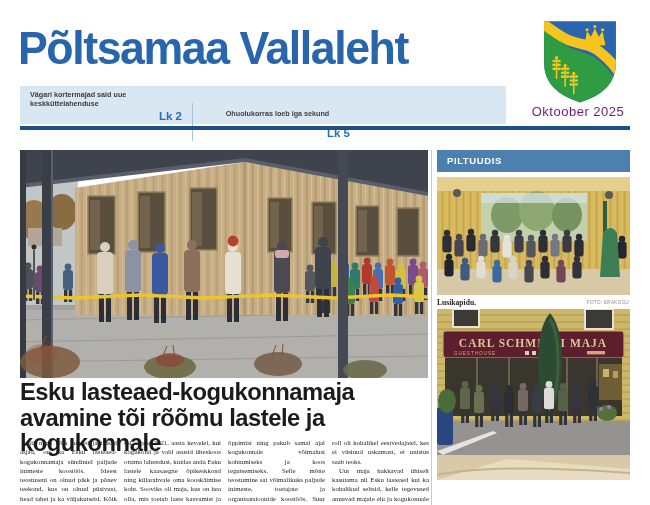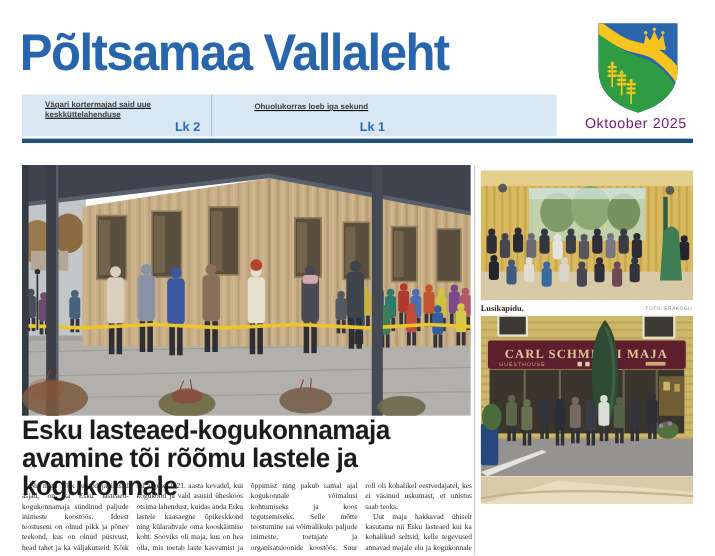--- a/index.html
+++ b/index.html
@@ -8,22 +8,22 @@
   
   #masthead-title{position:absolute;left:18px;top:16px;width:500px;height:66px;
       font-size:47px;font-weight:700;color:#2766ad;letter-spacing:-1.5px;line-height:64px;
       transform:scaleX(.95);transform-origin:left center;white-space:nowrap;}
   #issue-date{position:absolute;left:522px;top:104px;width:112px;text-align:center;
       font-size:13px;font-weight:500;color:#701a75;letter-spacing:.5px;}
   #crest{position:absolute;left:530px;top:18px;width:100px;height:86px;}
   
   #teaser-bar{position:absolute;left:20px;top:86px;width:486px;height:38px;background:#d9e7f3;
       display:flex;}
-  .teaser-cell{position:relative;height:100%;box-sizing:border-box;padding:5px 8px 0 21px;text-decoration:underline;}
-  .teaser-cell + .teaser-cell{border-left:1px solid #a6c2db;}
+  .teaser-cell{position:relative;height:100%;box-sizing:border-box;padding:5px 8px 0 10px;}
+  .teaser-cell + .teaser-cell{border-left:1px solid #a6c2db;margin-top:17px;}
   .teaser-text{font-size:7.2px;line-height:8.6px;font-weight:600;color:#3d3d3d;}
   .teaser-cell.center .teaser-text{text-align:center;padding-top:2px;}
   .teaser-page{position:absolute;right:10px;bottom:2px;font-size:11.5px;font-weight:700;color:#2b6cb2;text-align:right;}
   #masthead-rule{position:absolute;left:20px;top:126px;width:610px;height:4px;background:#1d5080;}
   
   #main-photo{position:absolute;left:20px;top:150px;width:408px;height:228px;overflow:hidden;}
   #headline{position:absolute;left:20px;top:379px;width:412px;
       font-size:24.5px;line-height:25.5px;font-weight:700;color:#1b1b1b;letter-spacing:-.5px;
       transform:scaleX(.97);transform-origin:left top;}
   #body-copy{position:absolute;left:20px;top:438px;width:409px;height:67px;overflow:hidden;
@@ -88,21 +88,21 @@
   </svg>
   <div id="issue-date">Oktoober 2025</div>
 
   <div id="teaser-bar">
     <div class="teaser-cell" style="width:172px">
       <div class="teaser-text">Vägari kortermajad said uue keskküttelahenduse</div>
       <div class="teaser-page">Lk 2</div>
     </div>
     <div class="teaser-cell center" style="width:168px">
       <div class="teaser-text">Ohuolukorras loeb iga sekund</div>
-      <div class="teaser-page">Lk 1</div>
+      <div class="teaser-page">Lk 5</div>
     </div>
   </div>
   <div id="masthead-rule"></div>
 
   <svg id="main-photo" viewBox="0 0 408 228" preserveAspectRatio="none">
     <defs>
       <pattern id="wood" width="9" height="12" patternUnits="userSpaceOnUse">
         <rect width="9" height="12" fill="#c8ae85"></rect>
         <rect x="6.5" width="2.5" height="12" fill="#b79d76"></rect>
         <rect x="3" width="1" height="12" fill="#d6bf97"></rect>
@@ -215,20 +215,21 @@
 
   <div id="headline">Esku lasteaed-kogukonnamaja avamine tõi rõõmu lastele ja kogukonnale</div>
   <div id="body-copy">
     <p>Nii nagu kõik suured ja ilusad asjad, on ka Esku lasteaed-kogukonnamaja sündinud paljude inimeste koostöös. Ideest teostuseni on olnud pikk ja põnev teekond, kus on olnud püsivust, head tahet ja ka väljakutseid. Kõik sai alguse 2021. aasta kevadel, kui kogukond ja vald asusid üheskoos otsima lahendust, kuidas anda Esku lastele kaasaegne õpikeskkond ning külarahvale oma kooskäimise koht. Sooviks oli maja, kus on hea olla, mis toetab laste kasvamist ja õppimist ning pakub samal ajal kogukonnale võimalusi kohtumiseks ja koos tegutsemiseks. Selle mõtte teostumine sai võimalikuks paljude inimeste, toetajate ja organisatsioonide koostöös. Suur roll oli kohalikel eestvedajatel, kes ei väsinud uskumast, et unistus saab teoks.</p>
     <p>Uut maja hakkavad ühiselt kasutama nii Esku lasteaed kui ka kohalikud seltsid, kelle tegevused annavad majale elu ja kogukonnale kokkusaamise paiga. Samuti Põltsamaa linnast ja kaugemaltki on huvilised oodatud maja tegemistega tutvuma ning siinsetest sündmustest osa saama.</p>
 
   </div>
 
   <div id="sidebar-divider"></div>
   <div id="sidebar">
+    <div id="sidebar-header">PILTUUDIS</div>
 
     <svg id="sb-photo-1" class="sb-photo" viewBox="0 0 193 118" preserveAspectRatio="none">
       <defs>
         <pattern id="curtain" width="7" height="10" patternUnits="userSpaceOnUse">
           <rect width="7" height="10" fill="#d9ba60"></rect>
           <rect x="4.5" width="2" height="10" fill="#c6a64c"></rect>
         </pattern>
         <g id="fig1">
           <circle cx="0" cy="-2" r="3.2"></circle>
           <rect x="-4.6" y="0.6" width="9.2" height="17" rx="3"></rect>

